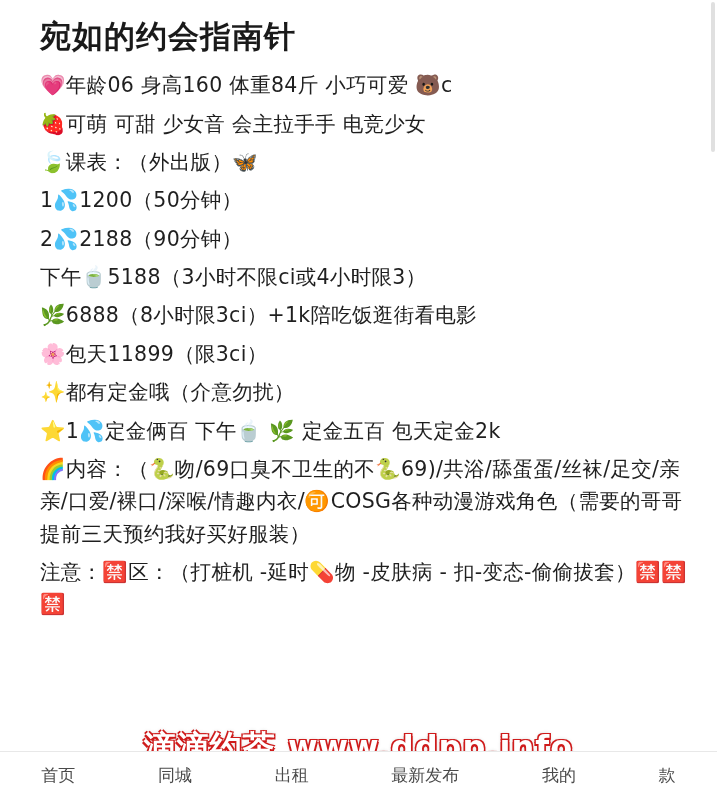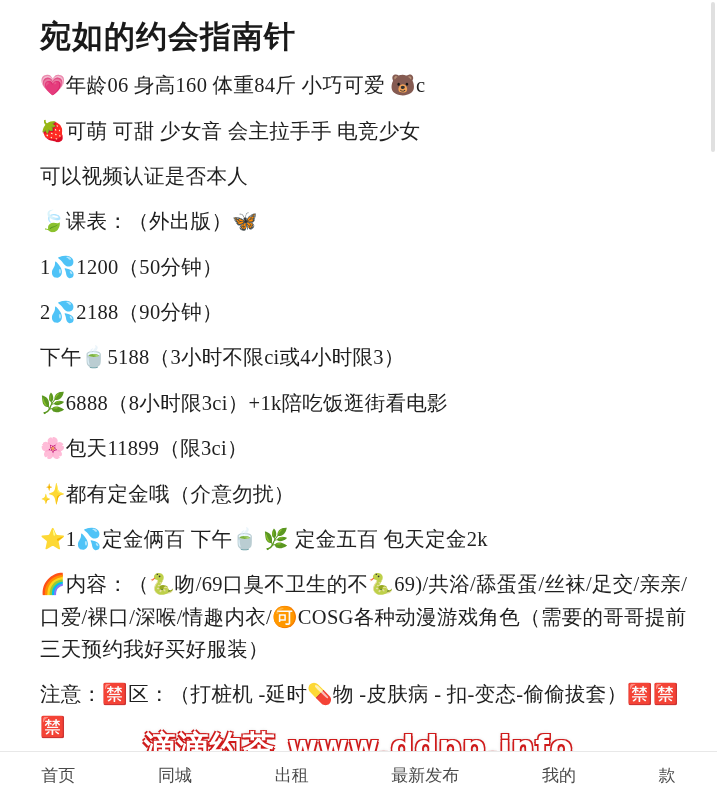--- a/index.html
+++ b/index.html
@@ -29,24 +29,23 @@
     font-weight: bold;
     color: #1a1a1a;
     letter-spacing: 1px;
     margin: 8px 0 14px 0;
     line-height: 1.2;
   }
   .line {
     font-size: 20.5px;
     color: #1f1f1f;
     line-height: 1.58;
-    margin: 13px 0 6px 0;
+    margin: 6px 0 6px 0;
     white-space: nowrap;
     letter-spacing: 0.3px;
-    font-family: Liberation Serif, serif;
   }
   .line.wrap {
     white-space: normal;
   }
   .line.indent {
     padding-left: 28px;
   }
   .watermark {
     position: absolute;
     left: 0;
@@ -103,21 +102,20 @@
 <div class="page">
 
   <div class="scrollbar"></div>
 
   <div class="content">
 
     <div class="title">宛如的约会指南针</div>
 
     <div class="line">💗年龄06 身高160 体重84斤 小巧可爱 🐻c</div>
     <div class="line">🍓可萌 可甜 少女音 会主拉手手 电竞少女</div>
-    <div class="line">可以视频认证是否本人</div>
     <div class="line">🍃课表：（外出版）🦋</div>
     <div class="line">1💦1200（50分钟）</div>
     <div class="line">2💦2188（90分钟）</div>
     <div class="line">下午🍵5188（3小时不限ci或4小时限3）</div>
     <div class="line">🌿6888（8小时限3ci）+1k陪吃饭逛街看电影</div>
     <div class="line">🌸包天11899（限3ci）</div>
     <div class="line">✨都有定金哦（介意勿扰）</div>
     <div class="line">⭐1💦定金俩百 下午🍵 🌿 定金五百 包天定金2k</div>
     <div class="line wrap">🌈内容：（🐍吻/69口臭不卫生的不🐍69)/共浴/舔蛋蛋/丝袜/足交/亲亲/口爱/裸口/深喉/情趣内衣/🉑COSG各种动漫游戏角色（需要的哥哥提前三天预约我好买好服装）</div>
     <div class="line wrap">注意：🈲区：（打桩机 -延时💊物 -皮肤病 - 扣-变态-偷偷拔套）🈲🈲🈲</div>

